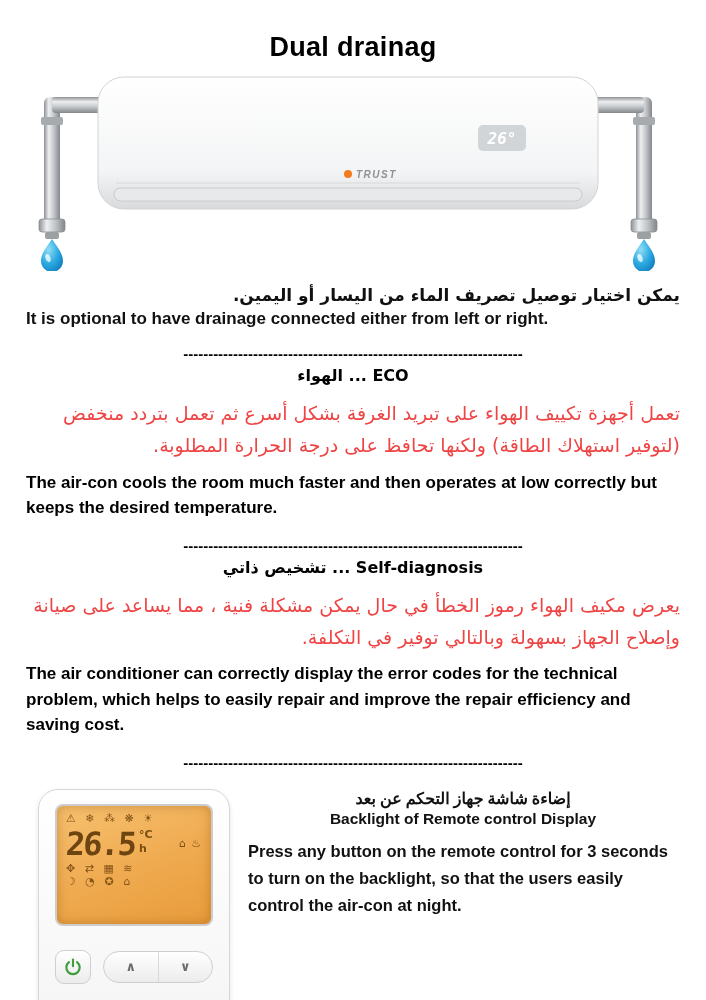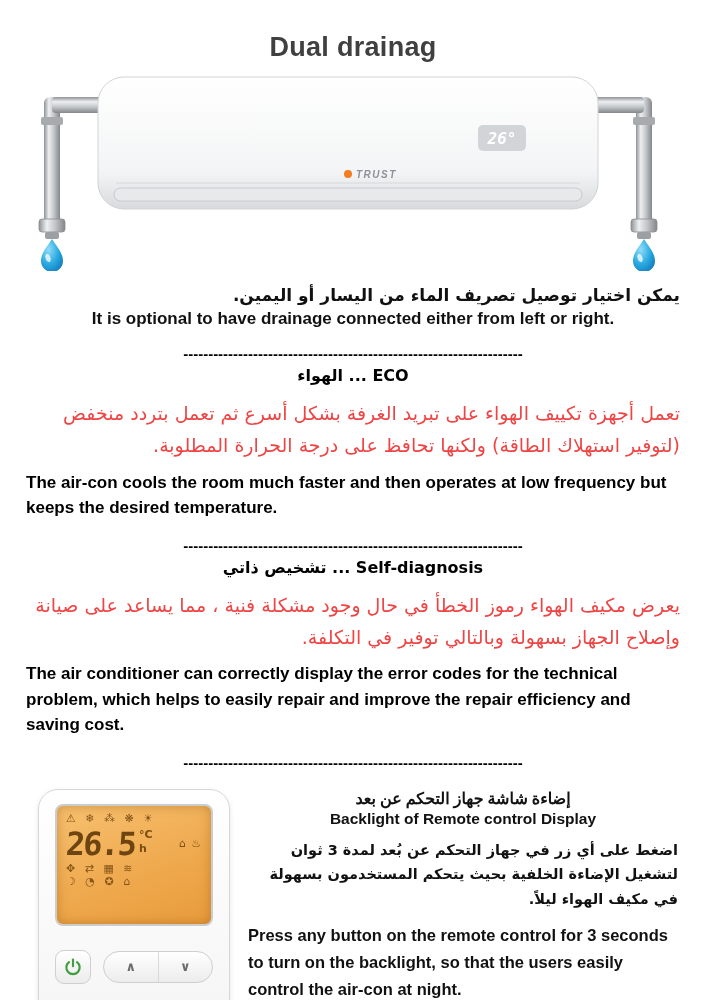--- a/index.html
+++ b/index.html
@@ -3,26 +3,26 @@
 <meta charset="utf-8">
 <style>
   html,body { margin:0; padding:0; background:#888; }
   .page {
     position:relative; width:706px; height:1000px; margin:0 auto;
     background:#ffffff; overflow:hidden; color:#111;
     font-family:"Liberation Sans", sans-serif;
   }
   .title {
     margin:32px 0 8px; text-align:center; font-size:27px; font-weight:bold;
-    letter-spacing:.3px; color:#404040;
+    letter-spacing:.3px; color:#000000;
   }
   .ac-figure { width:650px; margin:0 auto;font-style:italic; }
   .ar { direction:rtl; font-family:"DejaVu Sans", sans-serif; }
   .drainage-ar { margin:10px 26px 2px; font-size:17px; font-weight:bold; text-align:right; }
-  .drainage-en { margin:4px 26px 0; font-size:17px; font-weight:bold; text-align:center; }
+  .drainage-en { margin:4px 26px 0; font-size:17px; font-weight:bold; }
   .separator {
     margin:16px 0 4px; text-align:center; font-weight:bold; font-size:15px;
     white-space:nowrap; color:#000;
   }
   .section-heading {
     margin:4px 0 12px; text-align:center; font-size:16px; font-weight:bold;
     font-family:"DejaVu Sans", sans-serif; color:#000;
   }
   .para-ar {
     margin:0 26px 8px; font-size:19px; font-weight:normal; line-height:1.7;
@@ -159,26 +159,26 @@
     </svg>
   </div>
 
   <p class="drainage-ar ar" dir="rtl">يمكن اختيار توصيل تصريف الماء من اليسار أو اليمين.</p>
   <p class="drainage-en">It is optional to have drainage connected either from left or right.</p>
 
   <div class="separator">--------------------------------------------------------------------</div>
 
   <h2 class="section-heading">الهواء ... ECO</h2>
   <p class="para-ar ar" dir="rtl">تعمل أجهزة تكييف الهواء على تبريد الغرفة بشكل أسرع ثم تعمل بتردد منخفض (لتوفير استهلاك الطاقة) ولكنها تحافظ على درجة الحرارة المطلوبة.</p>
-  <p class="para-en">The air-con cools the room much faster and then operates at low frequency but keeps the desired temperature.</p>
+  <p class="para-en">The air-con cools the room much faster and then operates at low correctly but keeps the desired temperature.</p>
 
   <div class="separator">--------------------------------------------------------------------</div>
 
   <h2 class="section-heading">تشخيص ذاتي ... Self-diagnosis</h2>
-  <p class="para-ar ar" dir="rtl">يعرض مكيف الهواء رموز الخطأ في حال وجود مشكلة فنية ، مما يساعد على صيانة وإصلاح الجهاز بسهولة وبالتالي توفير في التكلفة.</p>
+  <p class="para-ar ar" dir="rtl">يعرض مكيف الهواء رموز الخطأ في حال يمكن مشكلة فنية ، مما يساعد على صيانة وإصلاح الجهاز بسهولة وبالتالي توفير في التكلفة.</p>
   <p class="para-en">The air conditioner can correctly display the error codes for the technical problem, which helps to easily repair and improve the repair efficiency and saving cost.</p>
 
   <div class="separator">--------------------------------------------------------------------</div>
 
   <div class="backlight-section">
 
     <div class="remote-col">
       <div class="remote-body">
         <div class="lcd">
           <div class="lcd-icons">⚠ ❄ ⁂ ❋ ☀</div>
@@ -212,19 +212,18 @@
           <button>TURBO</button>
           <button>TIMER</button>
         </div>
 
       </div>
     </div>
 
     <div class="text-col">
       <h2 class="bl-heading-ar ar" dir="rtl">إضاءة شاشة جهاز التحكم عن بعد</h2>
       <h3 class="bl-heading-en">Backlight of Remote control Display</h3>
-      <p class="bl-ar ar" dir="rtl">اضغط على أي زر في جهاز التحكم عن بُعد لمدة 3 ثوان لتشغيل الإضاءة الخلفية بحيث يتحكم المستخدمون بسهولة في مكيف الهواء ليلاً.</p>
       <p class="bl-en">Press any button on the remote control for 3 seconds to turn on the backlight, so that the users easily control the air-con at night.</p>
     </div>
 
   </div>
 
 </div>
 
 </body></html>

